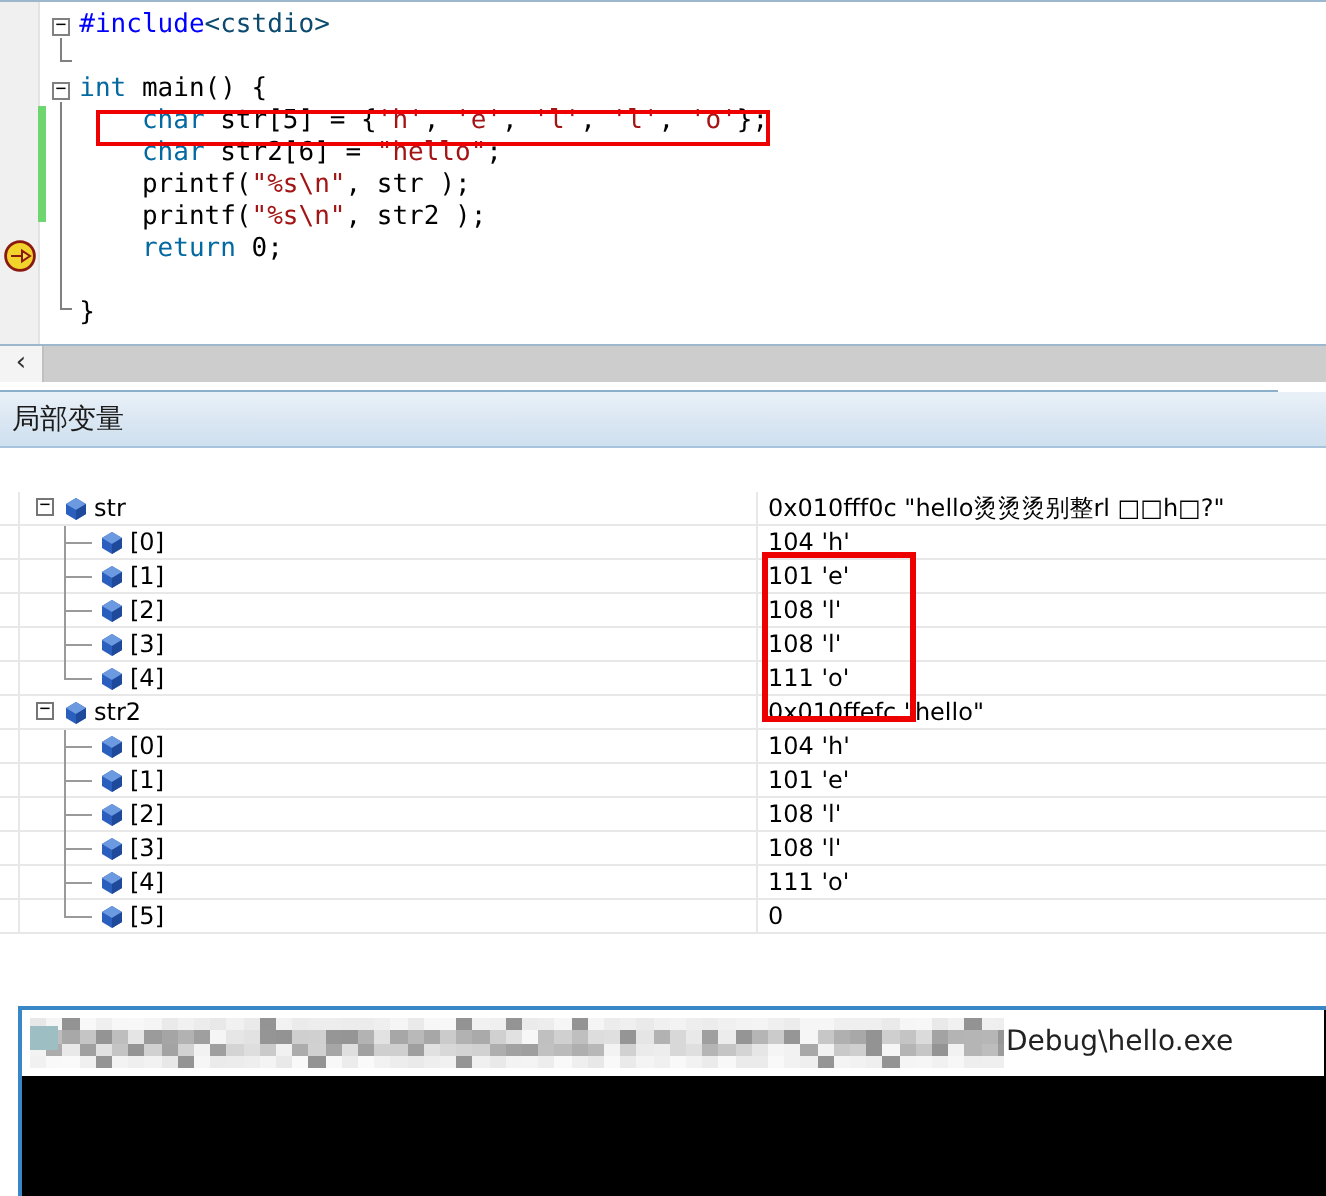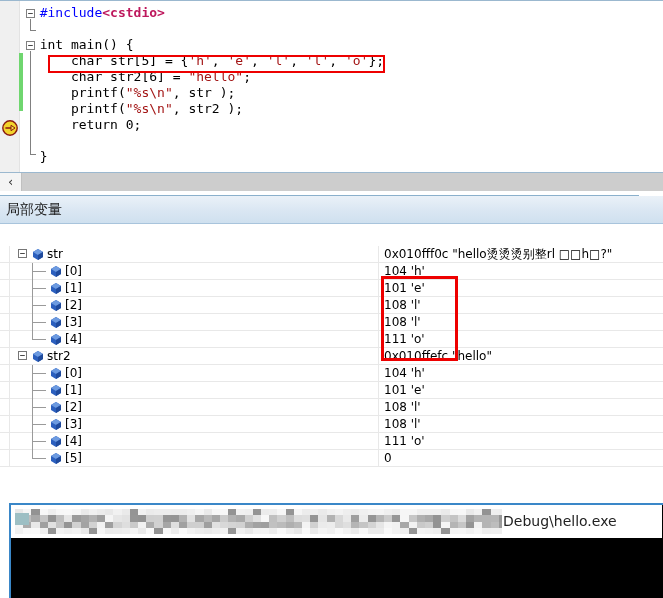--- a/index.html
+++ b/index.html
@@ -35,24 +35,24 @@
   }
   #code{
     position:absolute;left:24px;top:4px;
     font-family:"DejaVu Sans Mono", monospace;
     font-size:13px;
     line-height:16px;
     white-space:pre;
     color:#000000;
   }
   .ln{height:16px;position:relative;}
-  .kw{color:#000000;text-align:center;}
+  .kw{color:#0369a1;text-align:center;}
   .str{color:#a31515;}
   .pp{color:#0000ff;}
-  .ppa{color:#be185d;font-weight:bold;}
+  .ppa{color:#0c4a6e;}
   .fold-box{
     position:absolute;width:9px;height:9px;
     border:1px solid #808080;background:#ffffff;
     box-sizing:border-box;
     font-family:"DejaVu Sans Mono", monospace;
     font-size:9px;line-height:7px;text-align:center;color:#000;
   }
   .fold-line{position:absolute;background:#808080;}
   #redbox-code{
     position:absolute;left:48px;top:54px;width:337px;height:18px;

